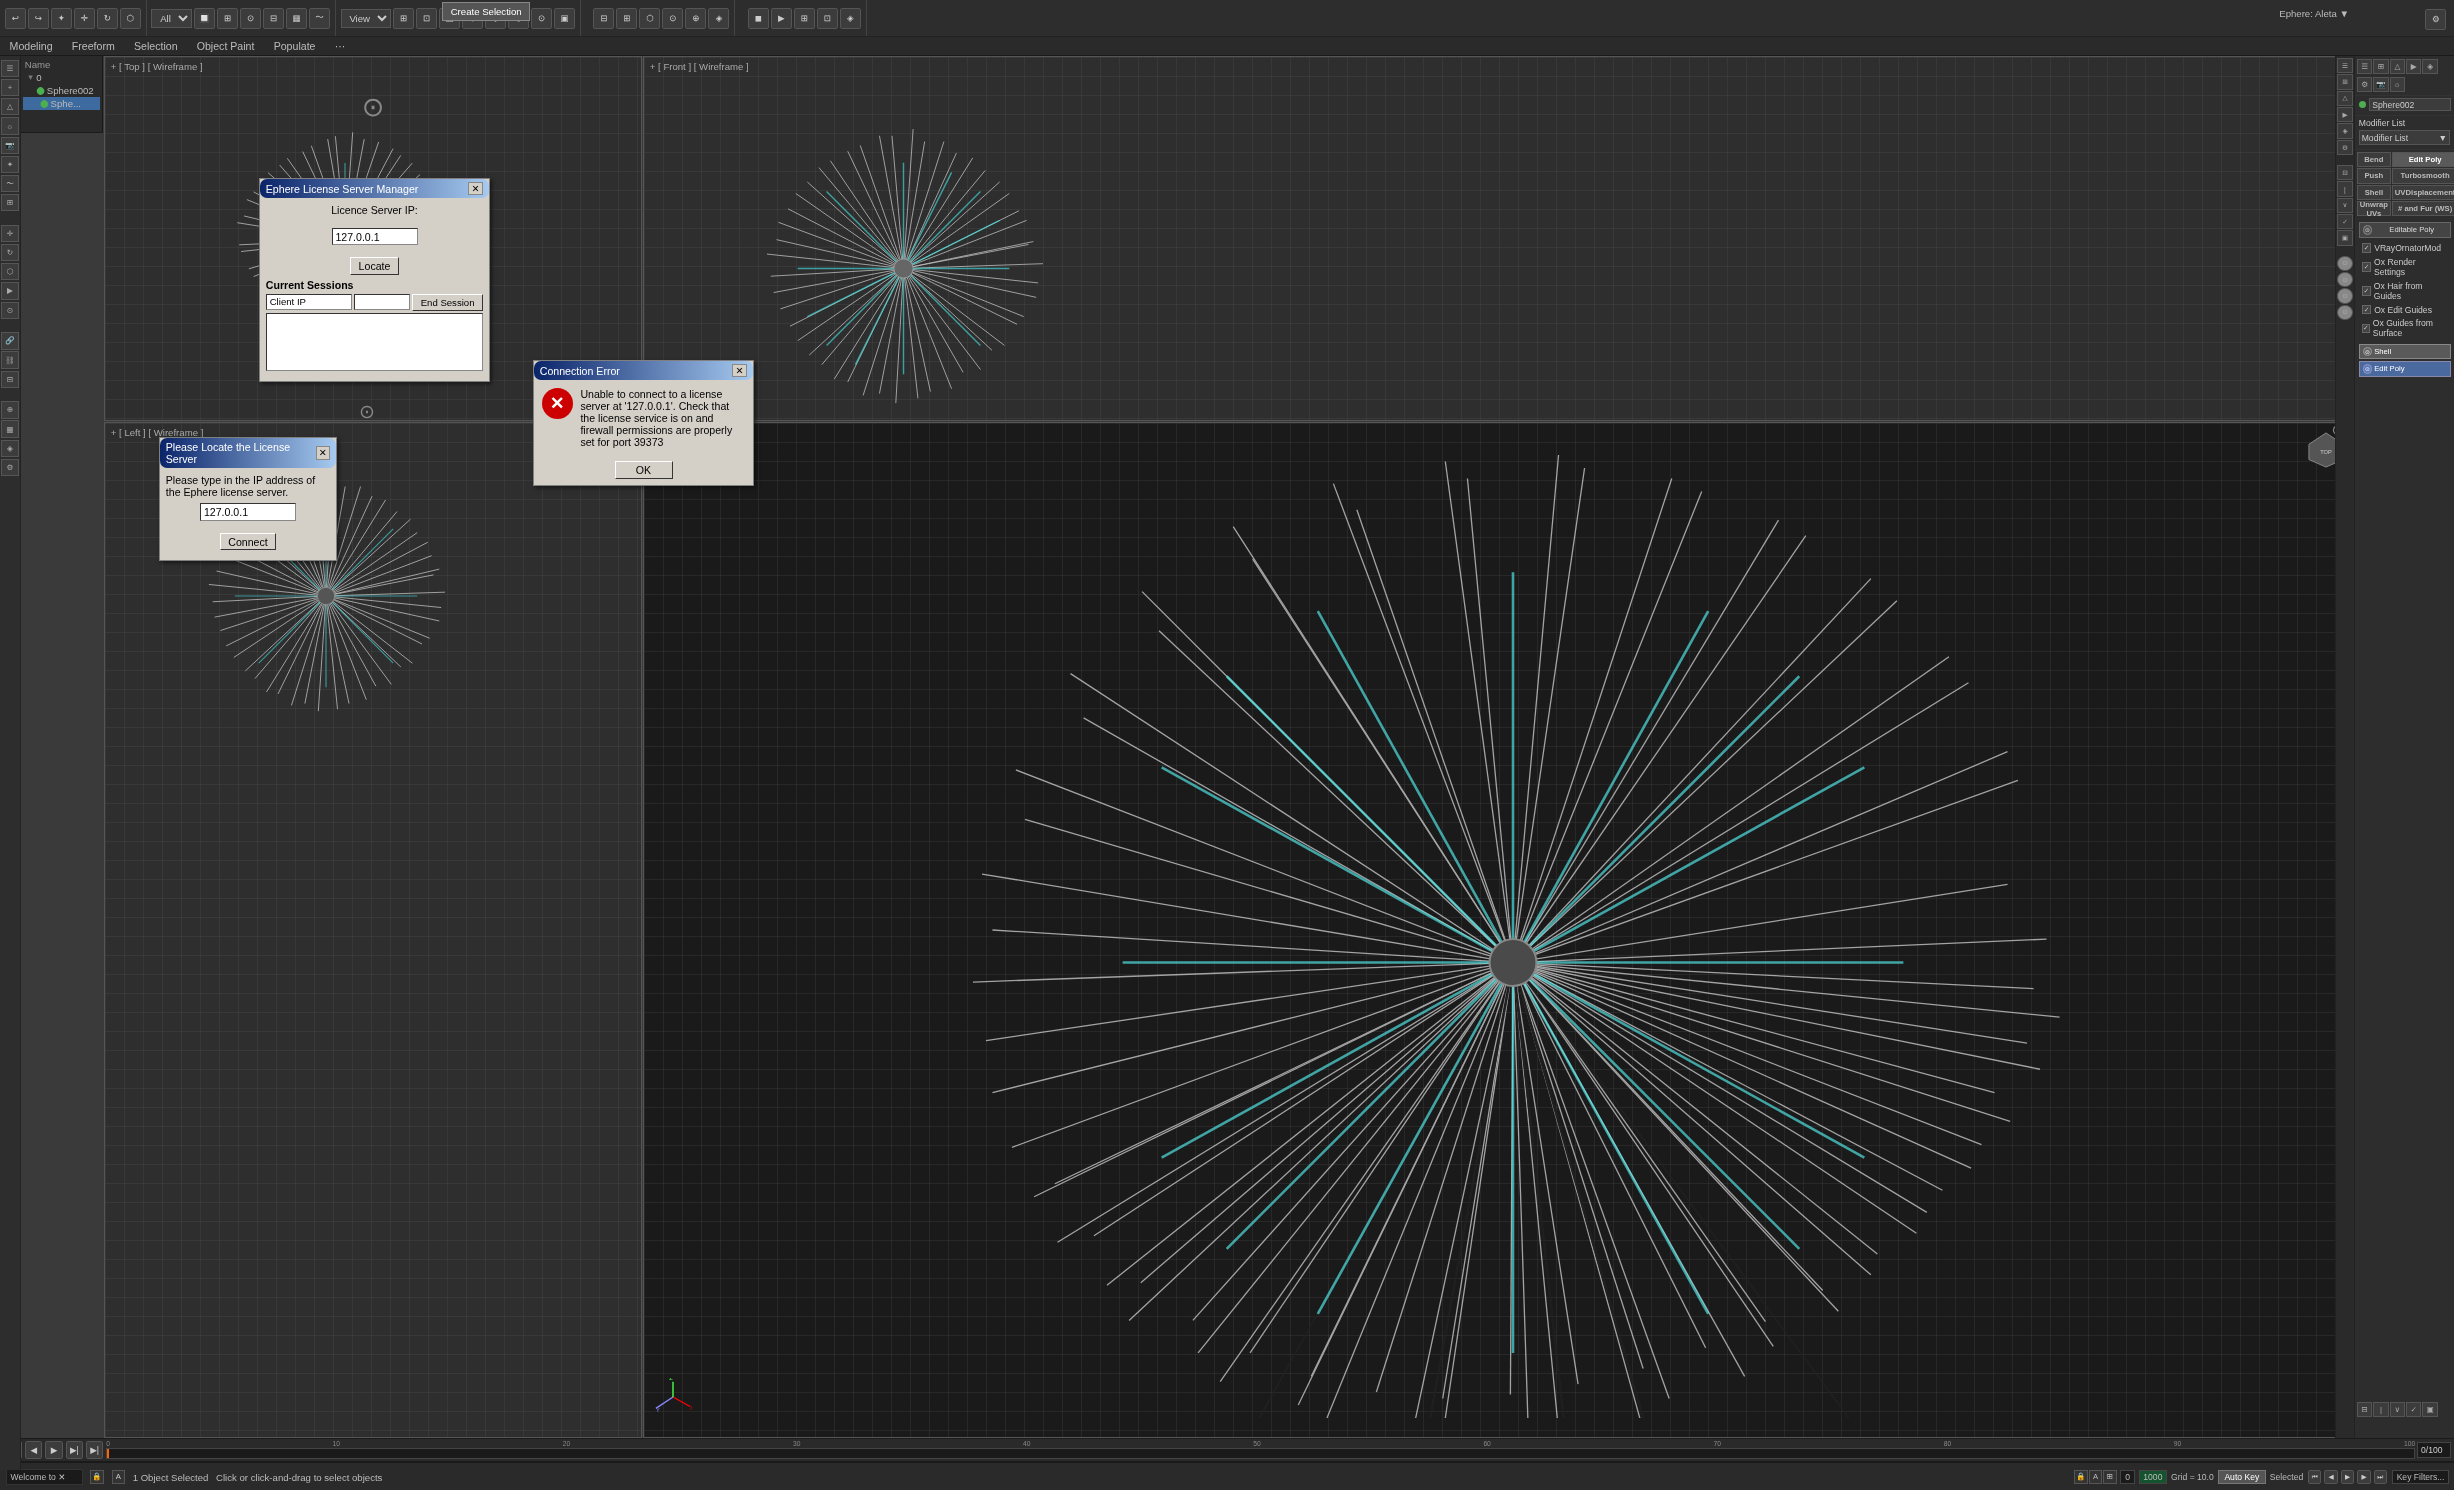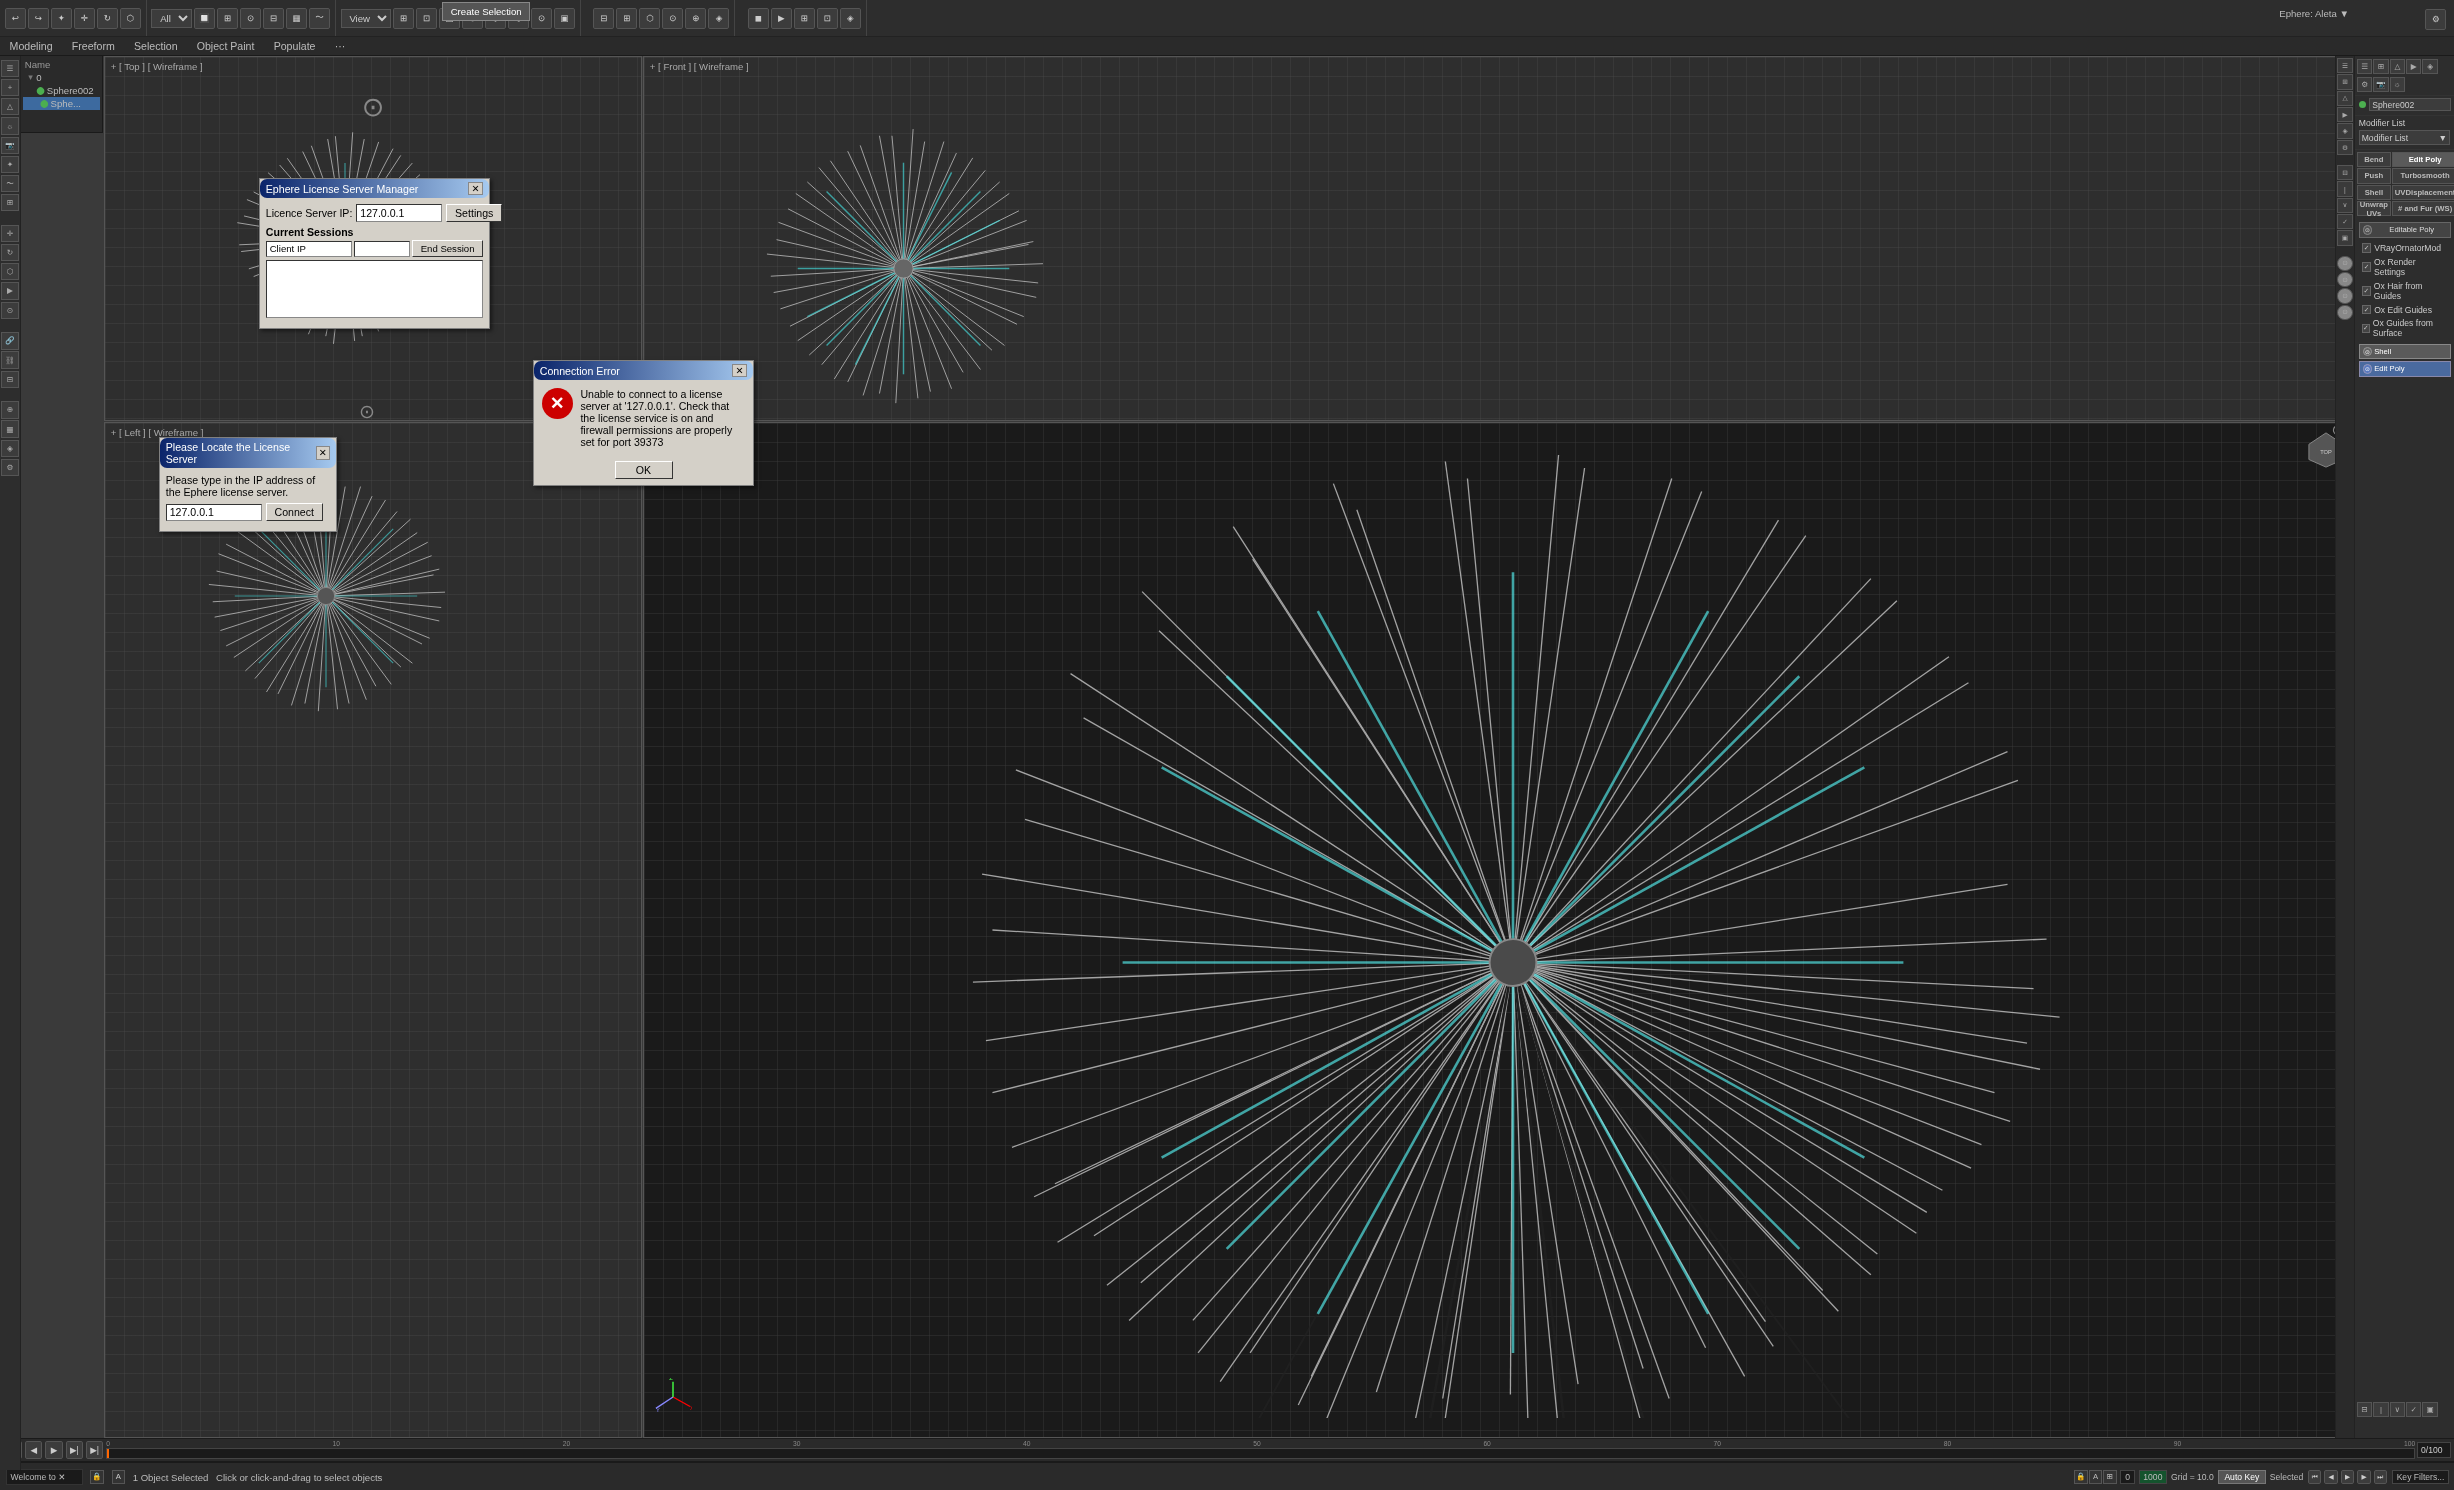--- a/index.html
+++ b/index.html
@@ -234,21 +234,22 @@
       align-items: center;
       justify-content: center;
     }
     .dialog-body {
       padding: 7.7px;
     }
     .dialog-row {
       display: flex;
       align-items: center;
       margin-bottom: 3.8px;
-      gap: 4px;
+      gap: 12px;
+      flex-direction: column;
     }
     .dialog-label { color: #000; font-size: 10.6px; white-space: nowrap; }
     .dialog-input {
       background: white;
       border: 1px inset #888;
       padding: 1px 2.9px;
       font-size: 10.6px;
       height: 17.3px;
     }
     .dialog-btn {
@@ -978,21 +979,21 @@
 
 <div id="license-dialog" class="dialog">
   <div class="dialog-titlebar">
     <span>Ephere License Server Manager</span>
     <div class="dialog-close">✕</div>
   </div>
   <div class="dialog-body">
     <div class="dialog-row">
       <span class="dialog-label">Licence Server IP:</span>
       <input class="dialog-input" style="width: 86px;" type="text" value="127.0.0.1">
-      <button class="dialog-btn">Settings</button>
+      <button class="dialog-btn">Locate</button>
     </div>
     <div style="font-size:10.6px; font-weight:bold; margin-bottom:2.9px;">Current Sessions</div>
     <div class="sessions-row">
       <div style="background:white; border:1px inset #888; width:86px; height:15.4px; font-size:9.6px; padding:1px 2.9px;">Client IP</div>
       <div style="background:white; border:1px inset #888; flex:1; height:15.4px;"></div>
       <button class="dialog-btn" style="font-size:9.6px;">End Session</button>
     </div>
     <div class="sessions-area">
     </div>
   </div>

